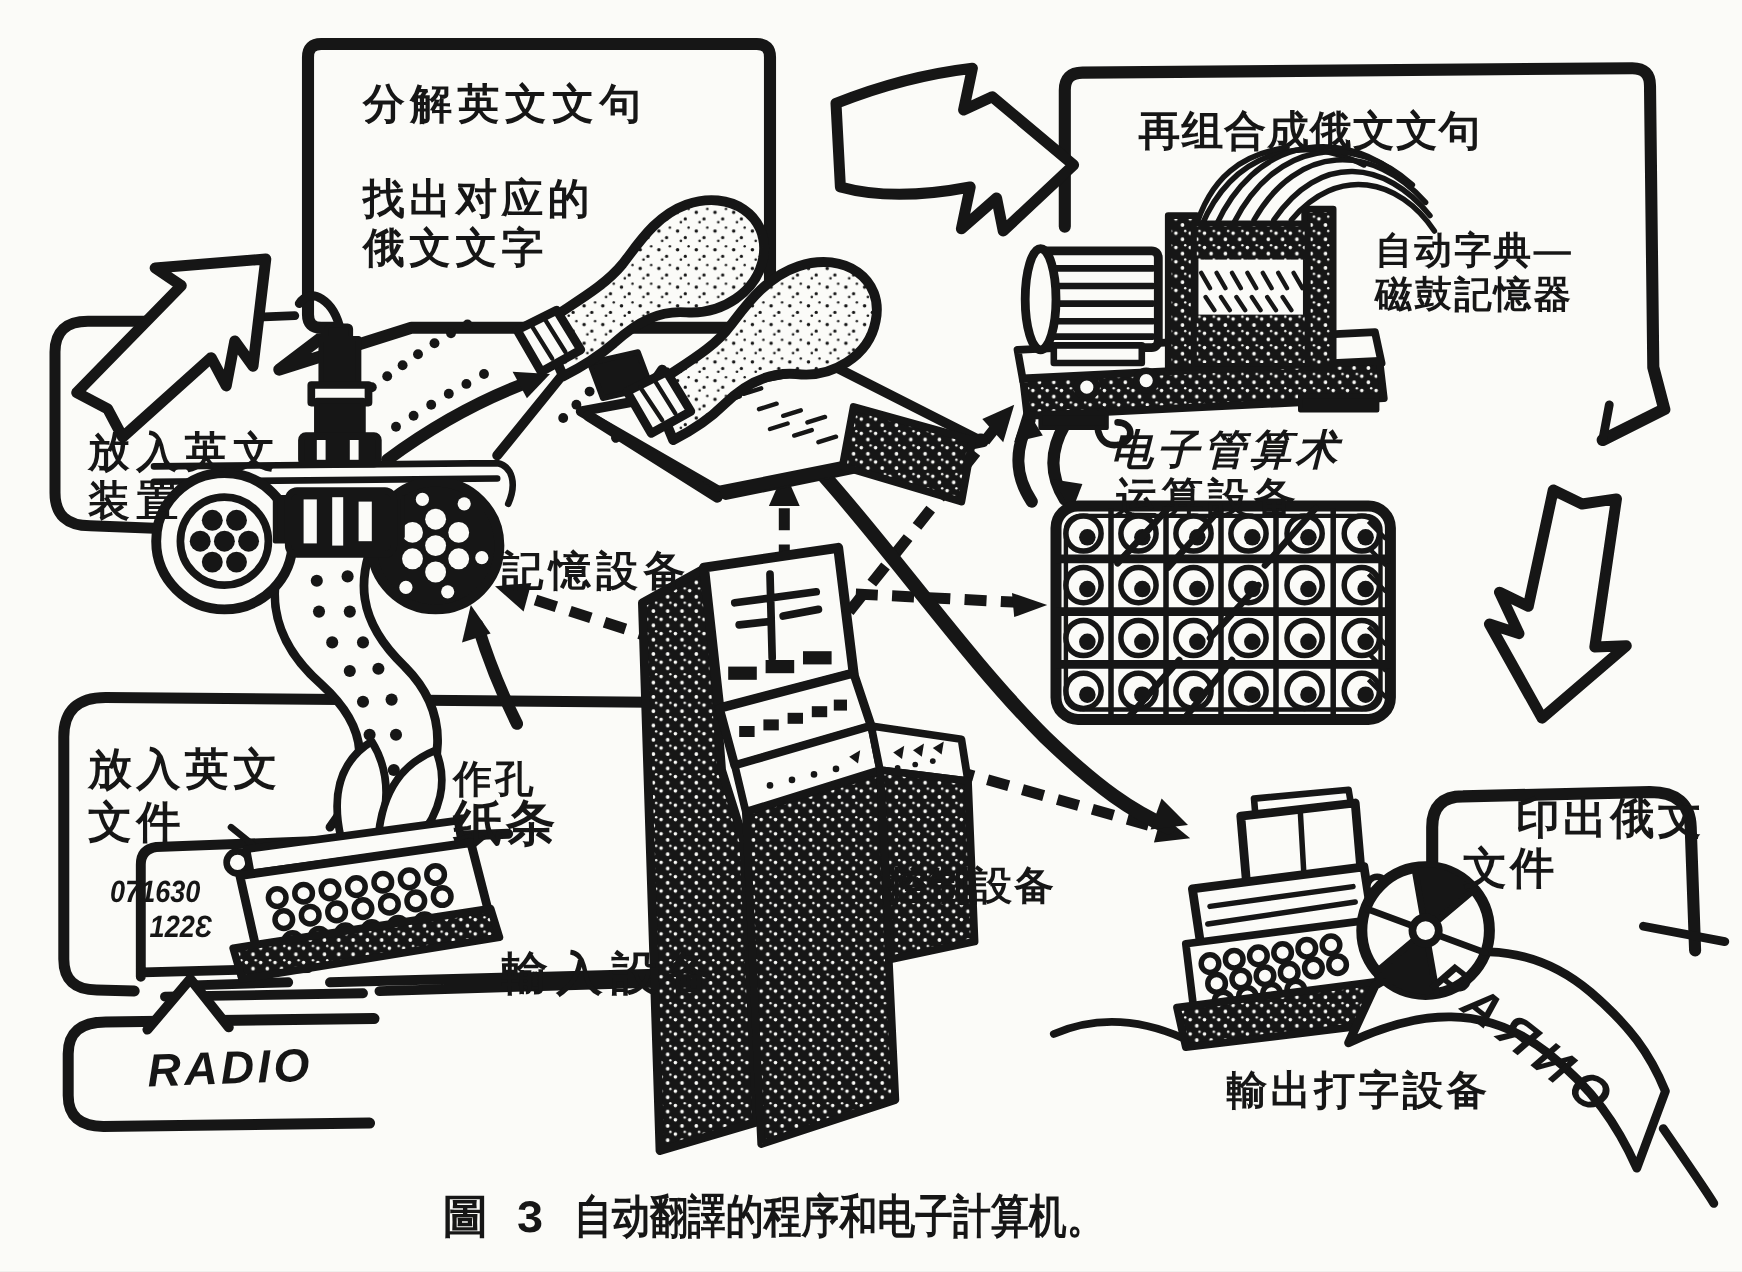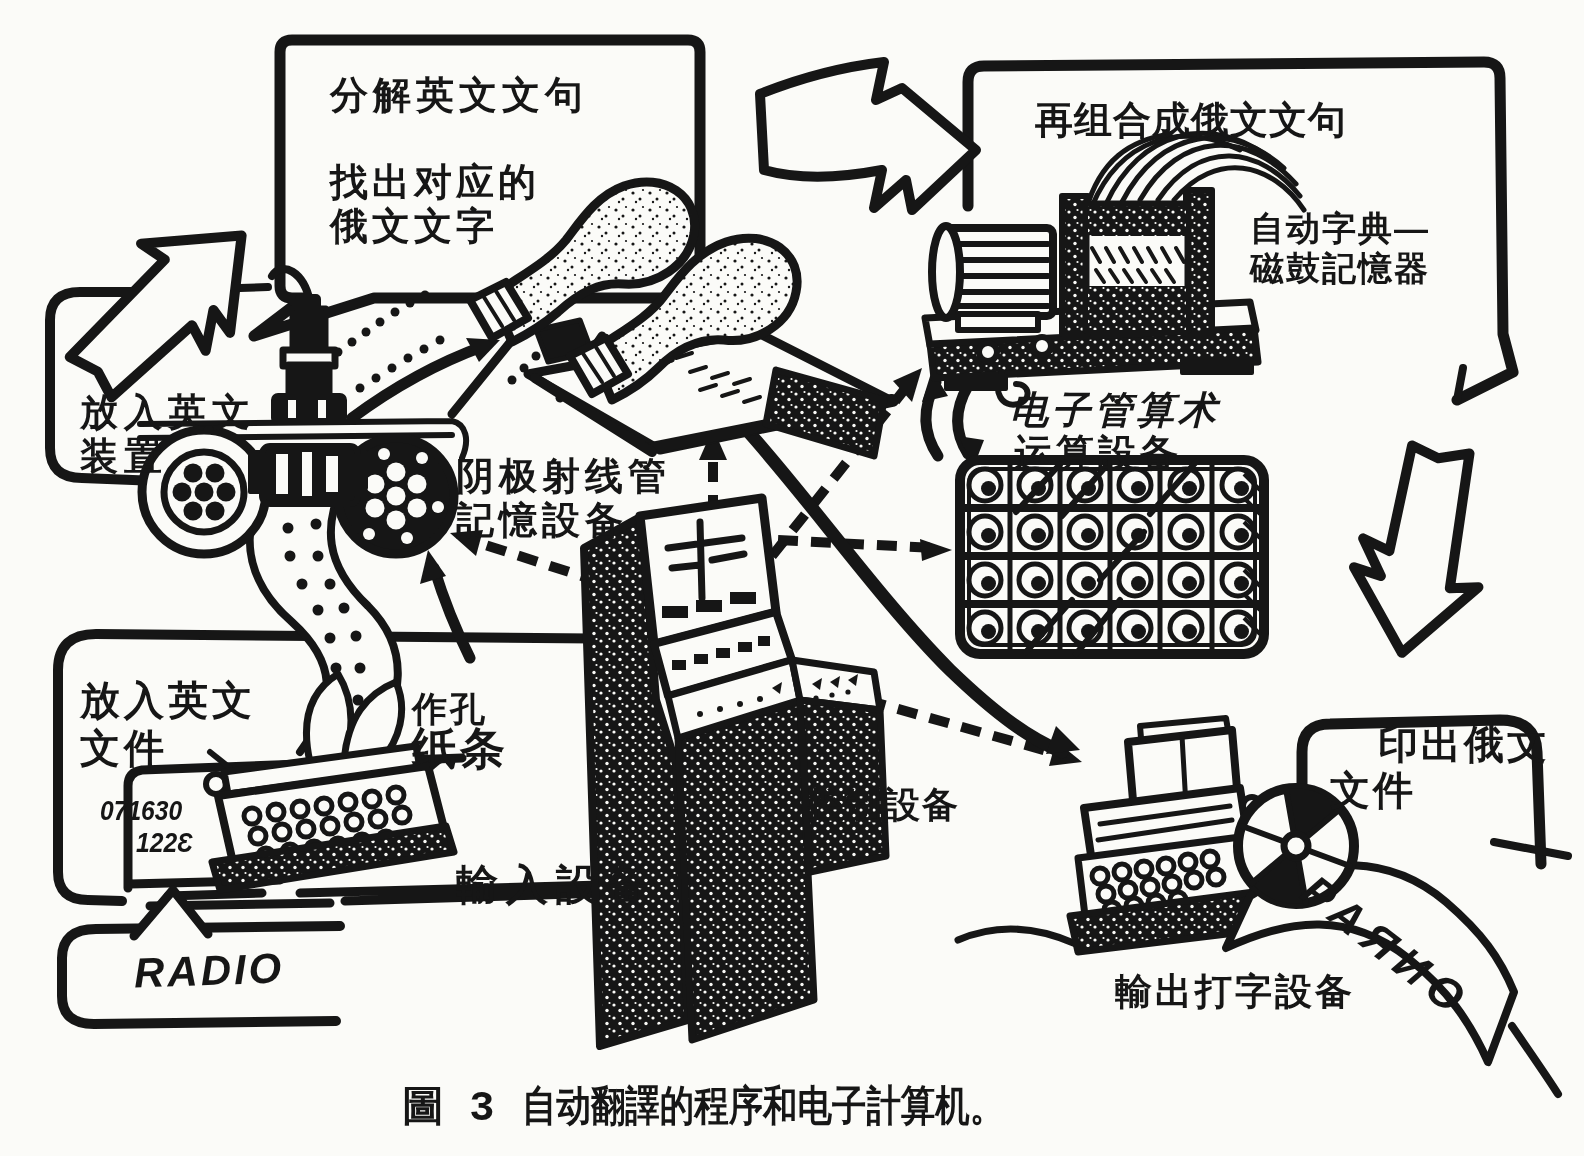--- a/index.html
+++ b/index.html
@@ -437,21 +437,20 @@
   <div class="t" style="left:330px;top:206px;font-size:38px;letter-spacing:4px;">俄文文字</div>
 
   <div class="t" style="left:1035px;top:100px;font-size:38px;letter-spacing:1px;">再组合成俄文文句</div>
 
   <div class="t" style="left:1250px;top:210px;font-size:34px;letter-spacing:2px;">自动字典—</div>
   <div class="t" style="left:1250px;top:250px;font-size:34px;letter-spacing:2px;">磁鼓記憶器</div>
 
   <div class="t" style="left:80px;top:392px;font-size:38px;letter-spacing:6px;">放入英文</div>
   <div class="t" style="left:80px;top:436px;font-size:38px;letter-spacing:6px;">装置</div>
 
-  <div class="t" style="left:456px;top:456px;font-size:38px;letter-spacing:5px;">阴极射线管</div>
   <div class="t" style="left:456px;top:500px;font-size:38px;letter-spacing:5px;">記憶設备</div>
 
   <div class="t" style="left:1010px;top:390px;font-size:38px;letter-spacing:4px;font-style:italic;">电子管算术</div>
   <div class="t" style="left:1014px;top:433px;font-size:38px;letter-spacing:4px;">运算設备</div>
 
   <div class="t" style="left:80px;top:678px;font-size:40px;letter-spacing:4px;">放入英文</div>
   <div class="t" style="left:80px;top:726px;font-size:40px;letter-spacing:4px;">文件</div>
 
   <div class="t ital" style="left:100px;top:796px;font-size:28px;"><span class="squeeze9">071630</span></div>
   <div class="t ital" style="left:136px;top:828px;font-size:28px;"><span class="squeeze9">122Ɛ</span></div>

